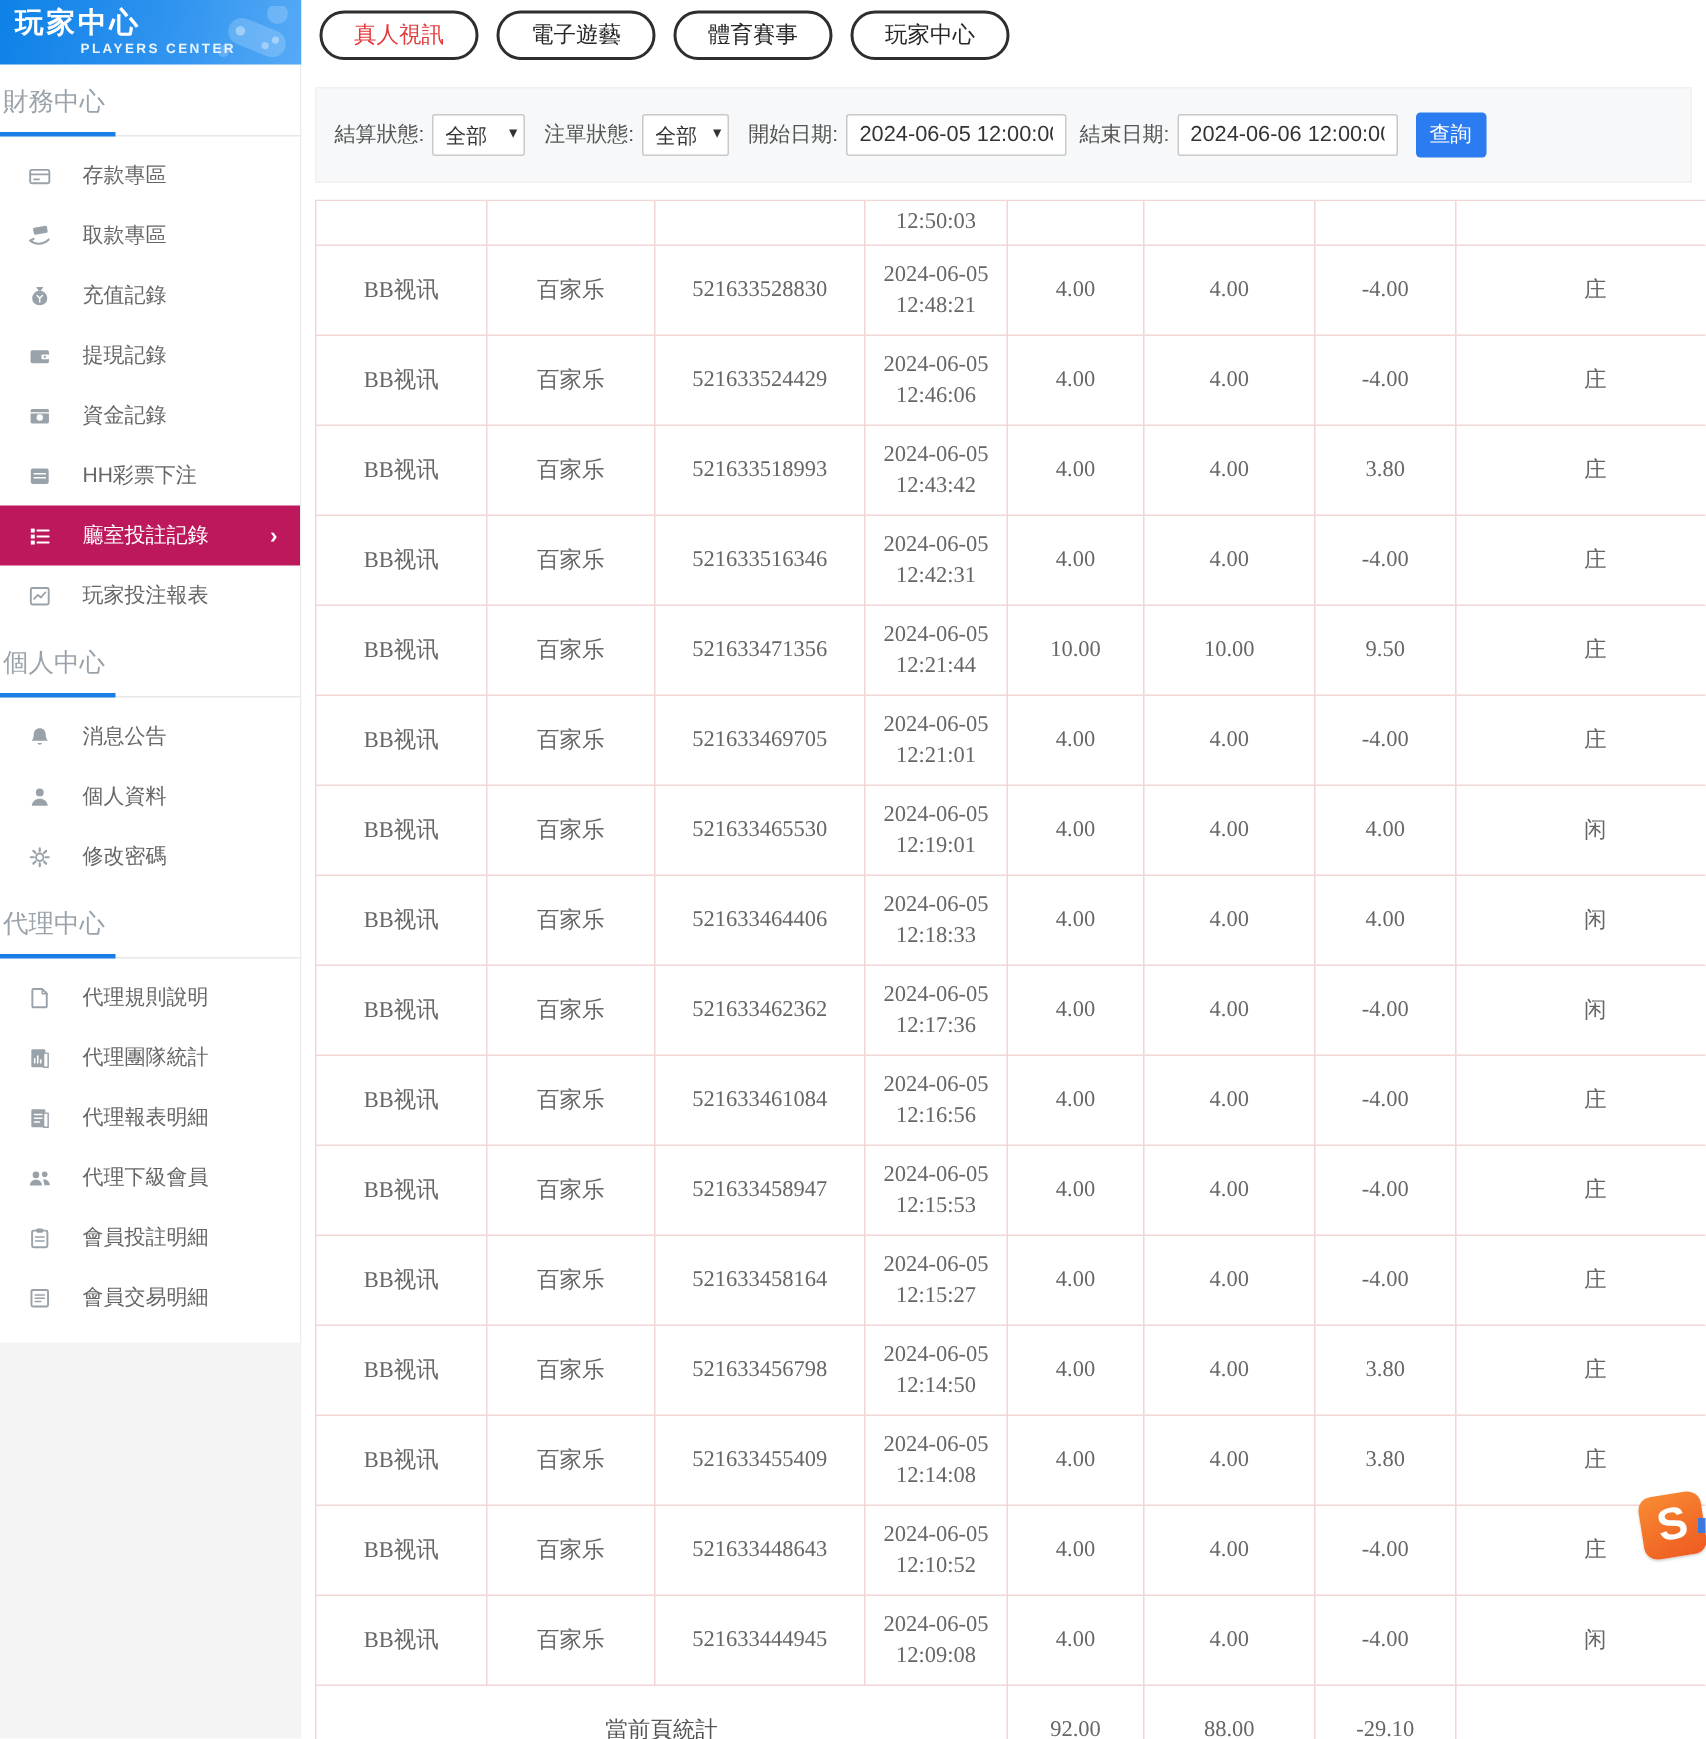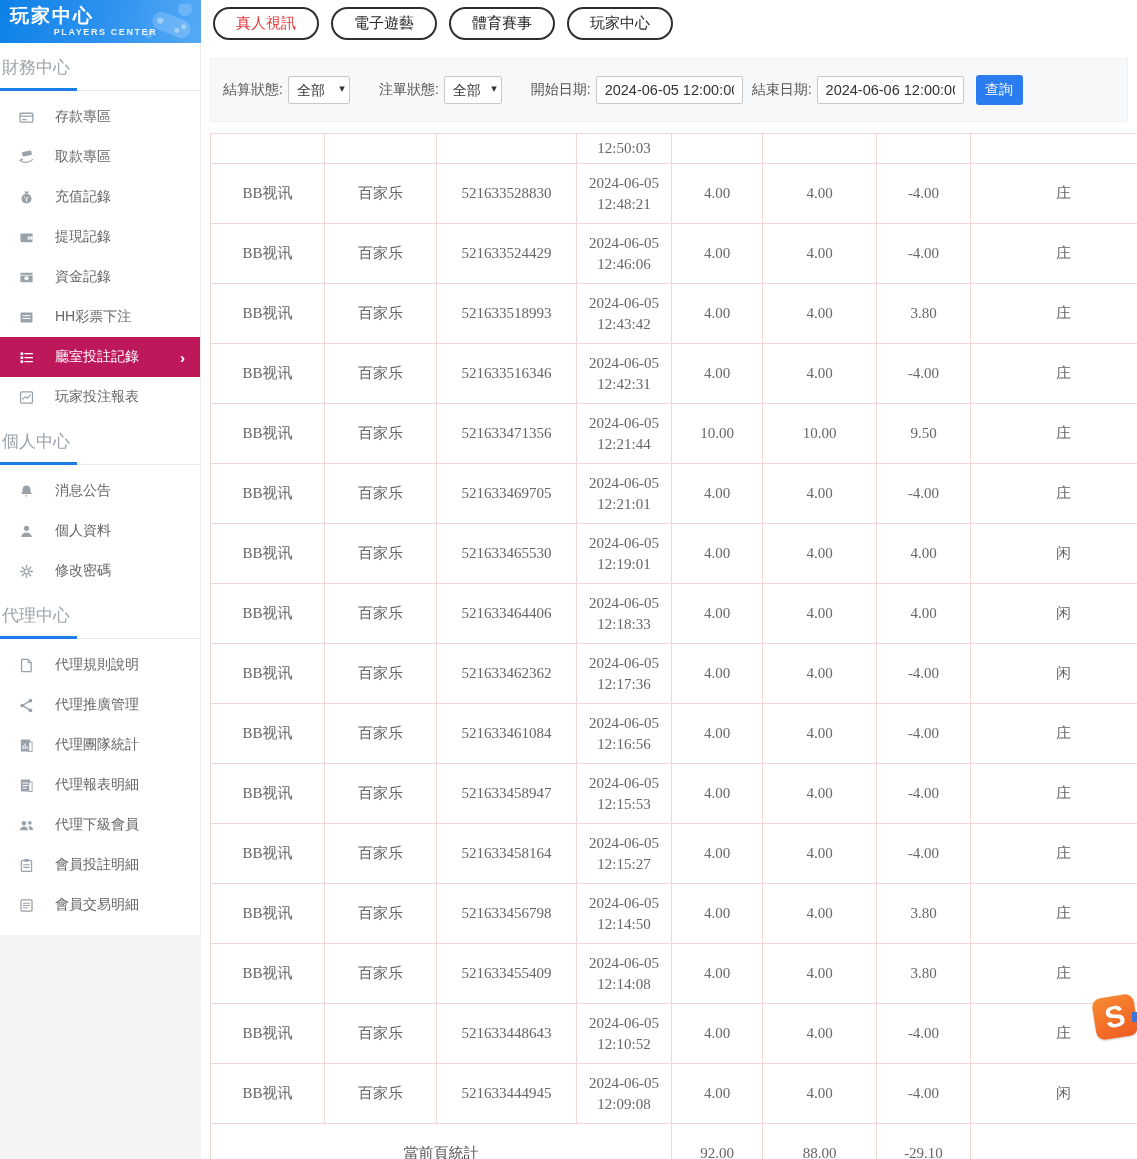--- a/index.html
+++ b/index.html
@@ -31,21 +31,21 @@
   .tabbar { height:47px; display:flex; align-items:center; padding-left:12px; gap:12px; }
   .tab-pill { border:2px solid #2e2e2e; border-radius:17px; padding:5px 21px; font-size:15px;
               color:#262626; background:#fff; cursor:pointer; font-family:"Liberation Sans",sans-serif; }
   .tab-pill.active { color:#e4393c; }
 
   .filterbar { margin:11px 0 0 9px; width:918px; height:64px; background:#f7f8f9;
                border:1px solid #f0f0f0; display:flex; align-items:center; padding-left:12px;
                font-size:14px; color:#555; }
   .flabel { margin-right:5px; white-space:nowrap; }
   .gap { margin-left:9px; }
-  .sel-wrap { position:relative; margin-right:20px; }
+  .sel-wrap { position:relative; margin-right:4px; }
   .sel-wrap::after { content:'▾'; position:absolute; right:5px; top:6px; font-size:11px;
                      color:#333; pointer-events:none; }
   select { appearance:none; -webkit-appearance:none; border:1px solid #c9c9c9; background:#fff;
            height:28px; font-size:14px; padding:0 20px 0 8px; border-radius:2px; color:#333;
            font-family:"Liberation Sans",sans-serif; }
   .finput { border:1px solid #c9c9c9; height:28px; width:147px; font-size:14.5px; padding:0 8px;
             color:#333; border-radius:2px; background:#fff; font-family:"Liberation Sans",sans-serif; }
   .query-btn { margin-left:12px; background:#2a7cf0; color:#ffffff; border:none; border-radius:3px;
                height:30px; width:47px; font-size:14px; cursor:pointer; }
 
@@ -219,31 +219,20 @@
             <svg viewBox="0 0 20 20" fill="none" stroke="currentColor" stroke-width="1.5" stroke-linecap="round" stroke-linejoin="round">
               <path d="M5 2.8h7l3.5 3.5v10a.8.8 0 01-.8.8H5a.8.8 0 01-.8-.8V3.6a.8.8 0 01.8-.8z"></path>
               <path d="M12 2.8v3.7h3.7" stroke-width="1.2"></path>
             </svg>
           </span>
           <span class="mi-label">代理規則說明</span>
         </div>
         <div class="menu-item">
           <span class="mi-icon">
             <svg viewBox="0 0 20 20" fill="none" stroke="currentColor" stroke-width="1.5" stroke-linecap="round" stroke-linejoin="round">
-              <circle cx="14.6" cy="4.4" r="2.2" fill="currentColor" stroke="none"></circle>
-              <circle cx="5" cy="10" r="2.2" fill="currentColor" stroke="none"></circle>
-              <circle cx="14.6" cy="15.6" r="2.2" fill="currentColor" stroke="none"></circle>
-              <path d="M7 8.9l5.6-3.4M7 11.1l5.6 3.4" stroke-width="1.6"></path>
-            </svg>
-          </span>
-          <span class="mi-label">代理推廣管理</span>
-        </div>
-        <div class="menu-item">
-          <span class="mi-icon">
-            <svg viewBox="0 0 20 20" fill="none" stroke="currentColor" stroke-width="1.5" stroke-linecap="round" stroke-linejoin="round">
               <rect x="3.4" y="3" width="11" height="14" rx="1" fill="currentColor" stroke="none"></rect>
               <path d="M6 13.6v-3.2M8.4 13.6V8.2M10.8 13.6v-2.2" stroke="#fff" stroke-width="1.3"></path>
               <rect x="13" y="6" width="3.6" height="11" fill="#fff" stroke="currentColor" stroke-width="1.1"></rect>
             </svg>
           </span>
           <span class="mi-label">代理團隊統計</span>
         </div>
         <div class="menu-item">
           <span class="mi-icon">
             <svg viewBox="0 0 20 20" fill="none" stroke="currentColor" stroke-width="1.5" stroke-linecap="round" stroke-linejoin="round">

